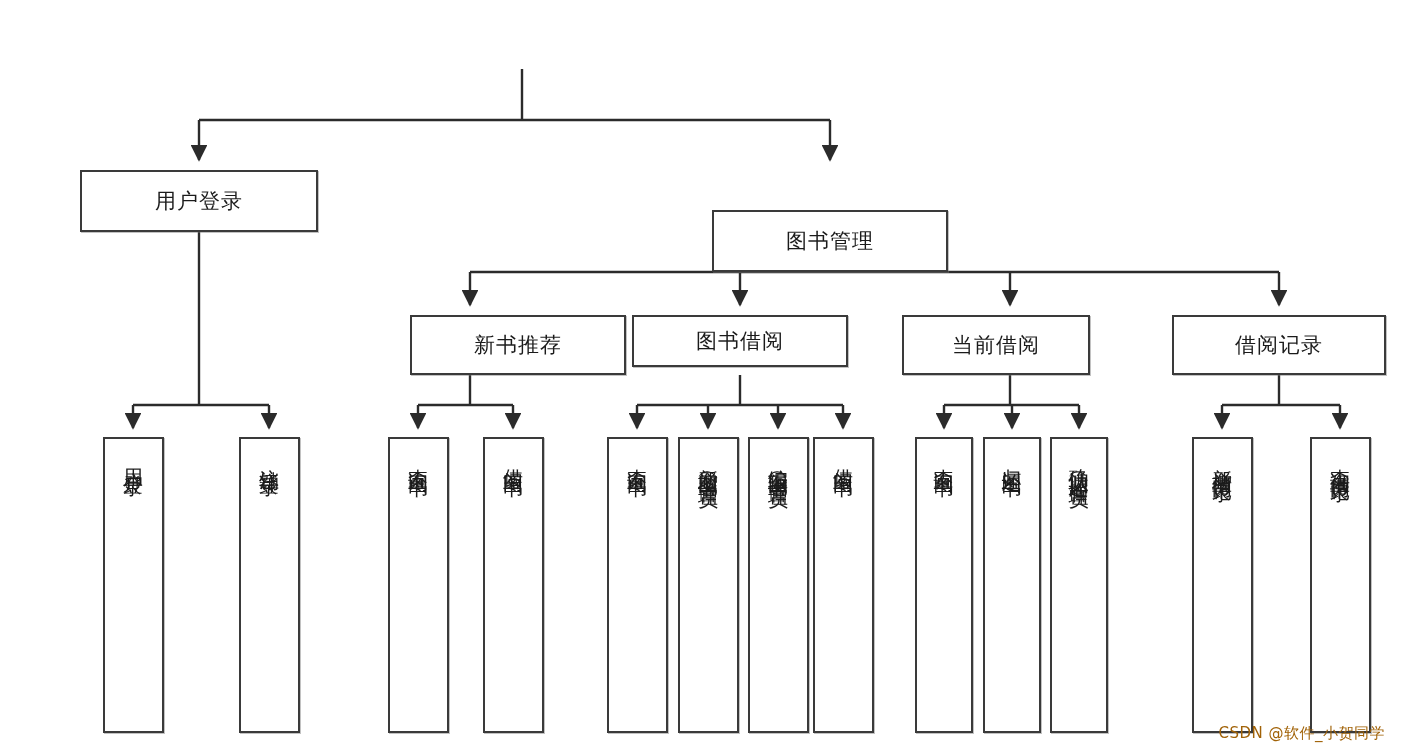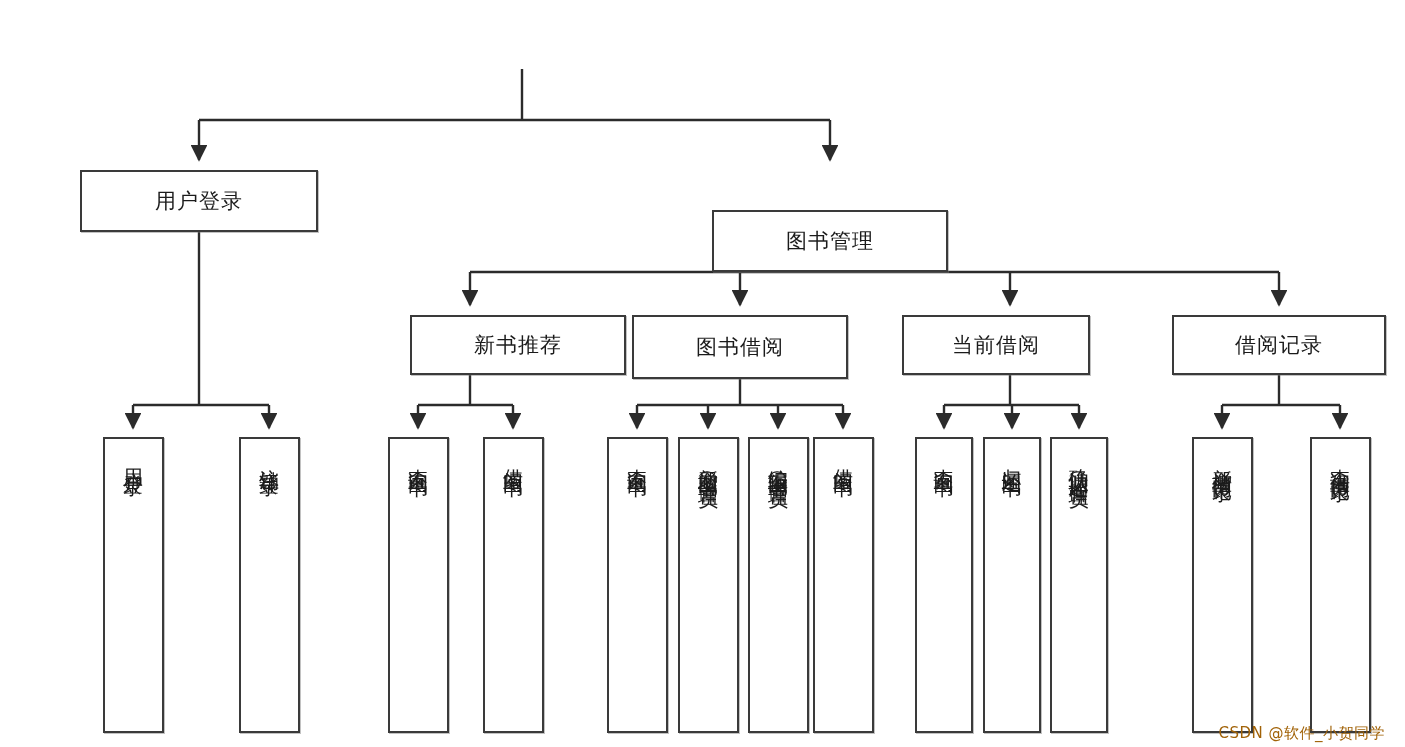--- a/index.html
+++ b/index.html
@@ -127,21 +127,21 @@
   <div class="node level2" style="left:80px; top:170px; width:238px; height:62px;">
     <span class="label">用户登录</span>
   </div>
   <div class="node level2" style="left:712px; top:170px; width:236px; height:62px;margin-top:40px;">
     <span class="label">图书管理</span>
   </div>
 
   <div class="node level3" style="left:362px; top:315px; width:216px; height:60px;margin-left:48px;">
     <span class="label">新书推荐</span>
   </div>
-  <div class="node level3" style="left:632px; top:315px; width:216px; height:64px;justify-content:center;">
+  <div class="node level3" style="left:632px; top:315px; width:216px; height:52px;justify-content:center;">
     <span class="label">图书借阅</span>
   </div>
   <div class="node level3" style="left:902px; top:315px; width:188px; height:60px;">
     <span class="label">当前借阅</span>
   </div>
   <div class="node level3" style="left:1172px; top:315px; width:214px; height:60px;">
     <span class="label">借阅记录</span>
   </div>
 
   <div class="node leaf" style="left:103px; top:437px; width:61px; height:296px;">

